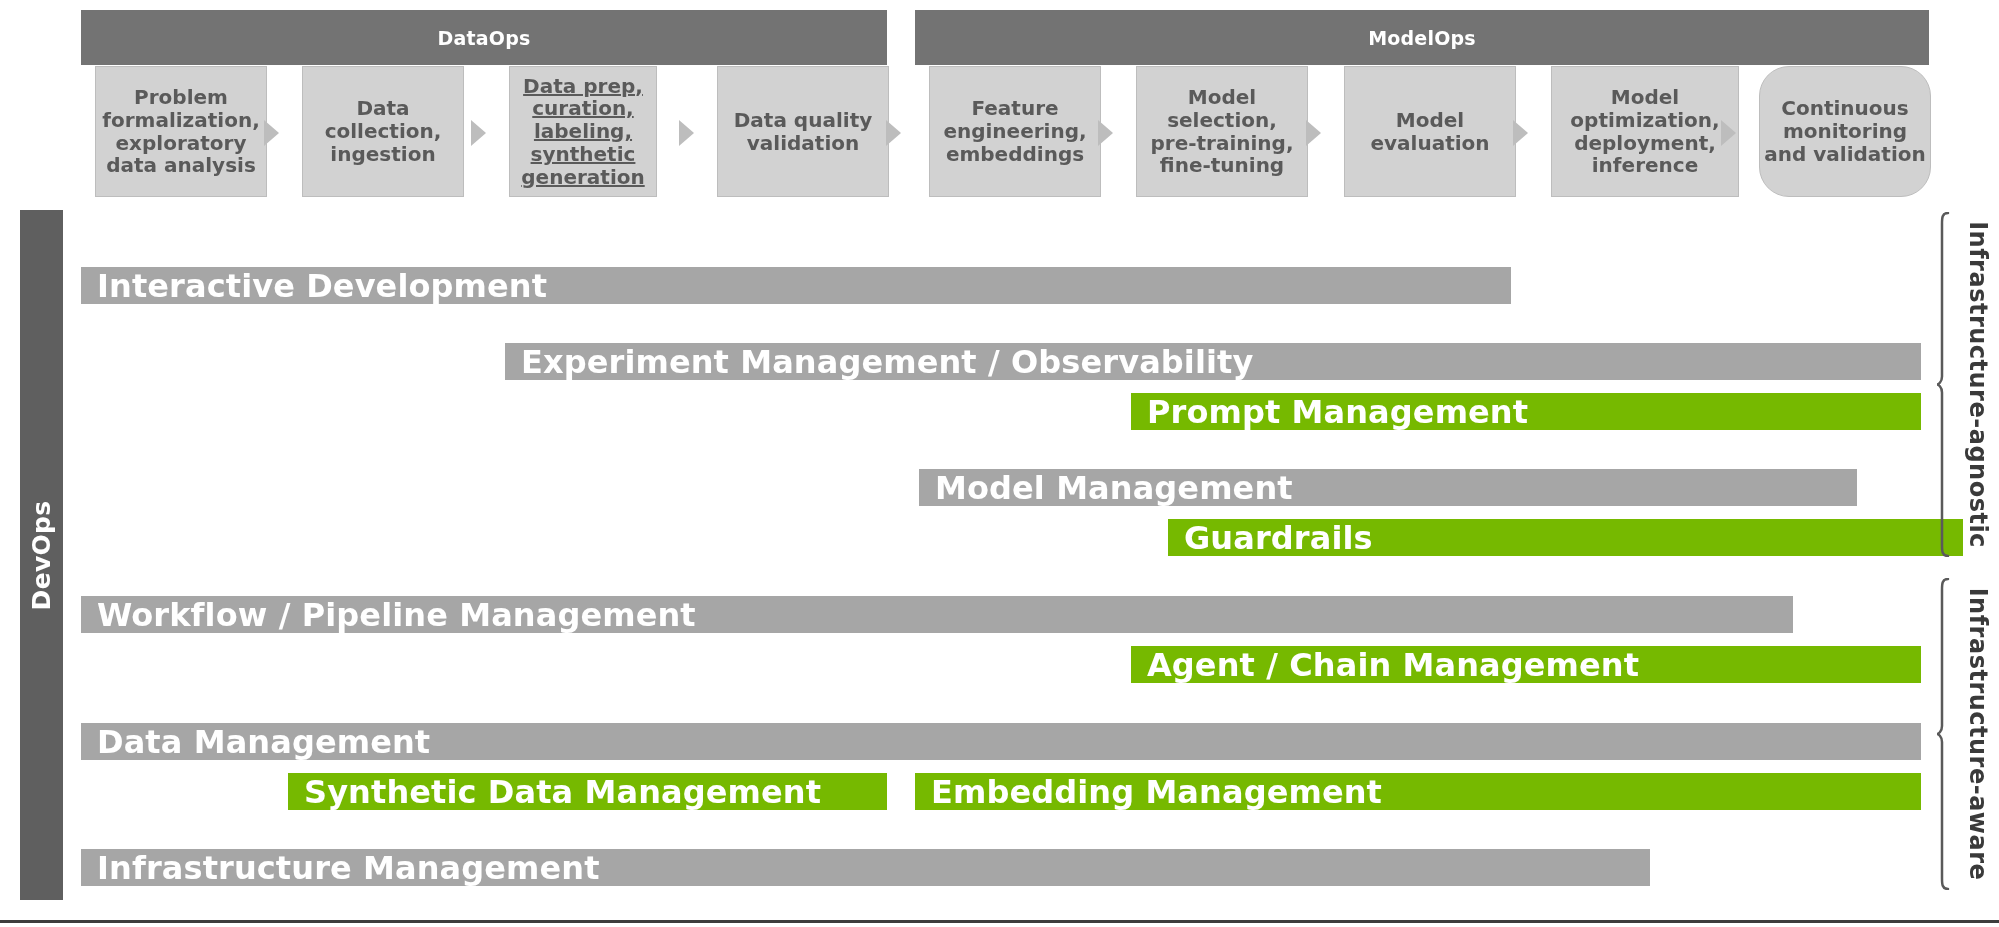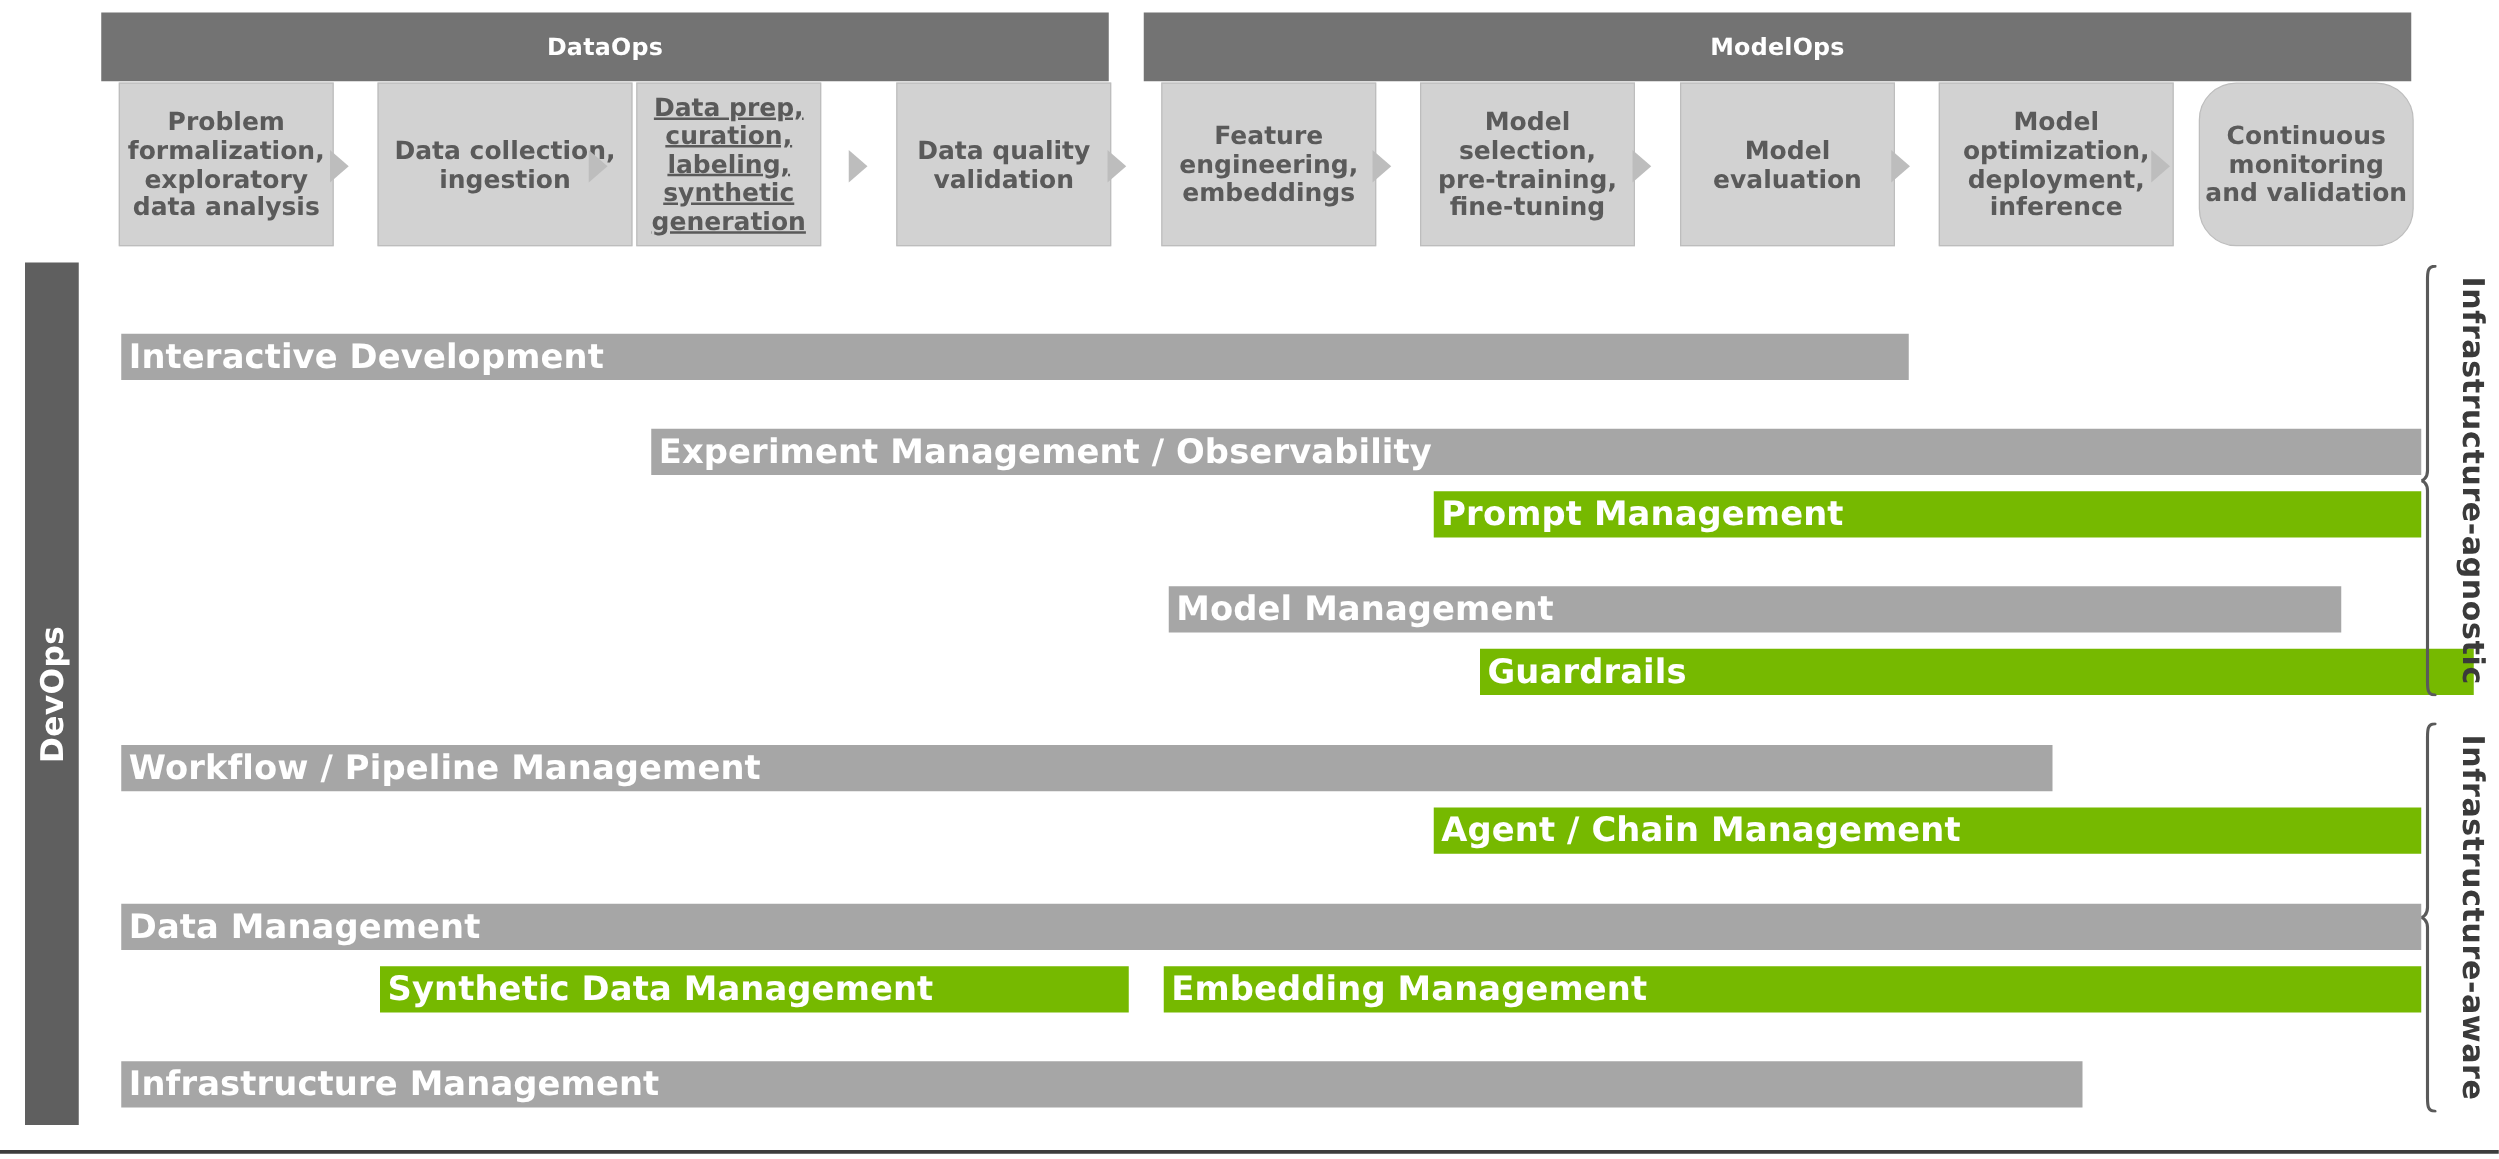--- a/index.html
+++ b/index.html
@@ -39,24 +39,23 @@
     display:flex;align-items:center;justify-content:center;
   }
   .devops-rail span{
     transform:rotate(-90deg);white-space:nowrap;
     font-size:25px;font-weight:bold;letter-spacing:.3px;
   }
 
   
   .cap-bar{
     position:absolute;height:37px;display:flex;align-items:center;
-    color:#ffffff;font-size:27px;font-weight:bold;
-    padding-left:6px;box-sizing:border-box;white-space:nowrap;
+    color:#ffffff;font-size:32px;font-weight:bold;
+    padding-left:16px;box-sizing:border-box;white-space:nowrap;
     letter-spacing:.1px;
-    margin-left:16px;
   }
   .cap-bar.gray{background:#a6a6a6;}
   .cap-bar.green{background:#76b900;}
 
   
   .bracket{position:absolute;}
   .bracket svg{display:block;}
   .bracket-label{
     position:absolute;color:#3a3a3a;font-size:24px;font-weight:bold;
     white-space:nowrap;transform-origin:left top;
@@ -73,21 +72,21 @@
 
 <div id="canvas">
 
   <div id="phase-headers">
       <div class="phase-header" style="left: 81px; width: 806px; top: 10px;">DataOps</div>
       <div class="phase-header" style="left: 915px; width: 1014px; top: 10px;">ModelOps</div>
     </div>
 
   <div id="pipeline-steps">
       <div class="step-box" style="left: 81px; width: 172px;">Problem formalization, exploratory data analysis</div>
-      <div class="step-box" style="left: 288px; width: 204px;">Data collection, ingestion</div>
+      <div class="step-box" style="left: 288px; width: 162px;">Data collection, ingestion</div>
       <div class="step-box" style="left: 495px; width: 148px; text-decoration: underline;">Data prep, curation, labeling, synthetic generation</div>
       <div class="step-box" style="left: 703px; width: 172px;">Data quality validation</div>
       <div class="step-box" style="left: 915px; width: 172px;">Feature engineering, embeddings</div>
       <div class="step-box" style="left: 1122px; width: 172px;">Model selection, pre-training, fine-tuning</div>
       <div class="step-box" style="left: 1330px; width: 172px;">Model evaluation</div>
       <div class="step-box" style="left: 1537px; width: 188px;">Model optimization, deployment, inference</div>
       <div class="step-box" style="left: 1745px; width: 172px; border-radius: 30px;">Continuous monitoring and validation</div>
       <div class="step-arrow" style="left: 264px;"></div>
       <div class="step-arrow" style="left: 471px;"></div>
       <div class="step-arrow" style="left: 679px;"></div>
@@ -101,21 +100,21 @@
   <div class="devops-rail">
     <span>DevOps</span>
   </div>
 
   <div id="capability-bars">
       <div class="cap-bar gray" style="left: 81px; width: 1430px; top: 267px;">Interactive Development</div>
       <div class="cap-bar gray" style="left: 505px; width: 1416px; top: 343px;">Experiment Management / Observability</div>
       <div class="cap-bar green" style="left: 1131px; width: 790px; top: 393px;">Prompt Management</div>
       <div class="cap-bar gray" style="left: 919px; width: 938px; top: 469px;">Model Management</div>
       <div class="cap-bar green" style="left: 1168px; width: 795px; top: 519px;">Guardrails</div>
-      <div class="cap-bar gray" style="left: 81px; width: 1545px; top: 596px;">Workflow / Pipeline Management</div>
+      <div class="cap-bar gray" style="left: 81px; width: 1712px; top: 596px;">Workflow / Pipeline Management</div>
       <div class="cap-bar green" style="left: 1131px; width: 790px; top: 646px;">Agent / Chain Management</div>
       <div class="cap-bar gray" style="left: 81px; width: 1840px; top: 723px;">Data Management</div>
       <div class="cap-bar green" style="left: 288px; width: 599px; top: 773px;">Synthetic Data Management</div>
       <div class="cap-bar green" style="left: 915px; width: 1006px; top: 773px;">Embedding Management</div>
       <div class="cap-bar gray" style="left: 81px; width: 1569px; top: 849px;">Infrastructure Management</div>
     </div>
 
   <div id="brackets">
       <div class="bracket" style="left: 1936px; top: 212px;">
         <svg width="14" height="345" viewBox="0 0 14 345">

